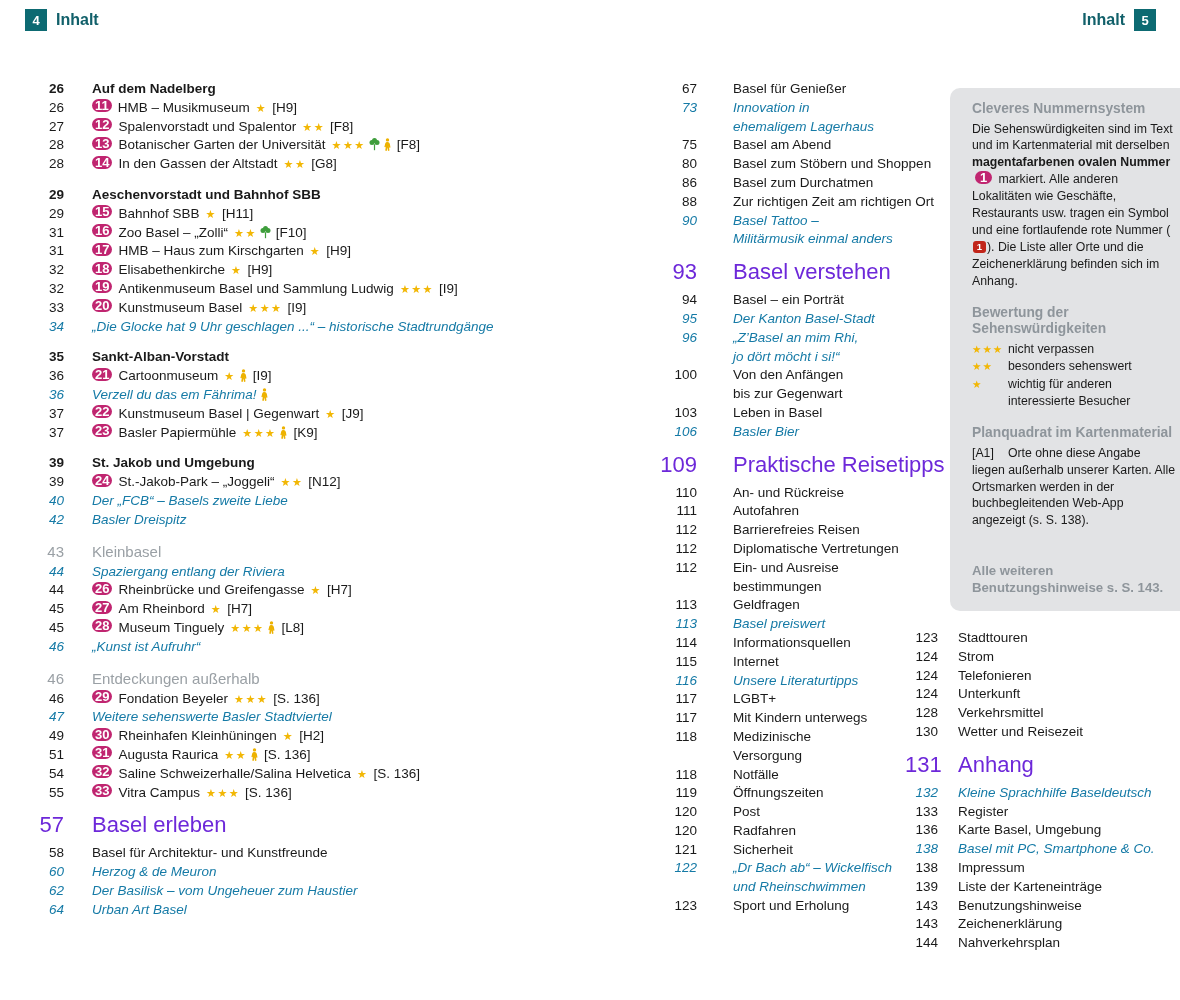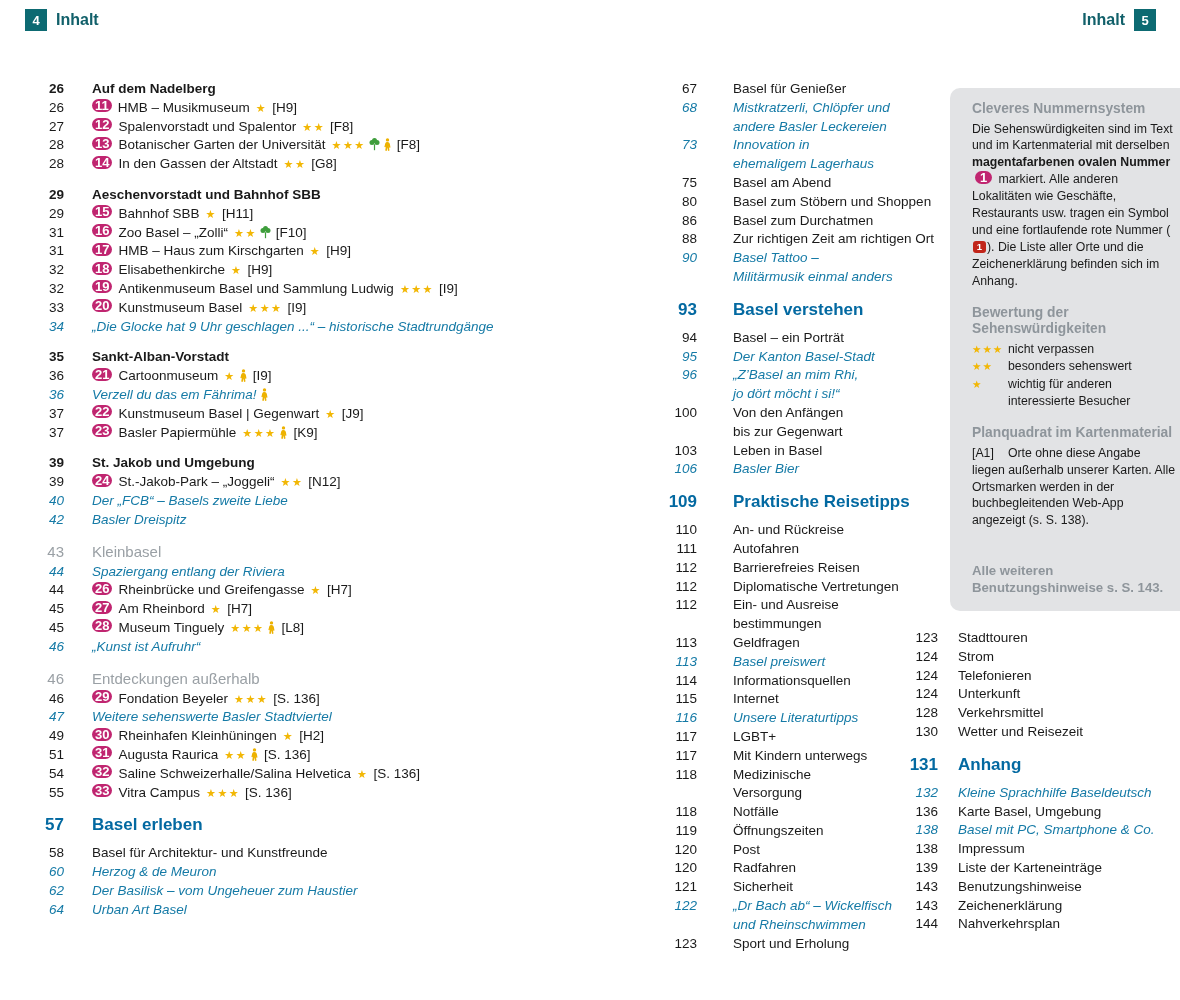--- a/index.html
+++ b/index.html
@@ -23,21 +23,21 @@
   .group{margin-bottom:12px}
   .row{display:flex;font-size:13.5px;line-height:18.8px}
   .pg{flex:none;text-align:right}
   .col1 .pg{width:40px;margin-right:28px}
   .col2 .pg{width:57px;margin-right:36px}
   .col3 .pg{width:33px;margin-right:20px}
   .ct{flex:1;min-width:0}
   .l1,.l2{white-space:nowrap}
   .row.bold{font-weight:bold}
   .row.gray{color:#9aa0a5;font-weight:normal;font-size:15px;line-height:19px;margin:3px 0 2px}
-  .row.chapter{color:#0369a1;font-weight:bold;font-size:17px;line-height:22px;margin:10px 0 8px}
+  .row.chapter{color:#6d28d9;font-weight:normal;font-size:22px;line-height:22px;margin:10px 0 8px}
   .row.italic{font-style:italic;color:#157aa6}
 
   .badge{display:inline-block;background:#c02570;color:#fff;font-style:normal;font-weight:bold;
          font-size:13px;line-height:13px;min-width:17px;padding:0 3px;border-radius:7px;
          text-align:center;vertical-align:1.5px;margin-right:6px}
   .stars{color:#f2b705;font-size:11px;letter-spacing:1.5px;margin-left:6px;font-style:normal}
   .icn{margin-left:3px}
   .icn svg{vertical-align:-2px}
   .ref{margin-left:5px;color:#1a1a1a;font-style:normal}
 
@@ -273,24 +273,20 @@
         </div>
       </div>
     </div>
   <div id="col2" class="col col2">
       <div class="group">
         <div class="row item">
           <span class="pg">67</span>
           <span class="ct"><span class="l1"><span class="tx">Basel für Genießer</span></span></span>
         </div>
         <div class="row italic">
-          <span class="pg">68</span>
-          <span class="ct"><span class="l1"><span class="tx">Mistkratzerli, Chlöpfer und</span></span><div class="l2">andere Basler Leckereien</div></span>
-        </div>
-        <div class="row italic">
           <span class="pg">73</span>
           <span class="ct"><span class="l1"><span class="tx">Innovation in</span></span><div class="l2">ehemaligem Lagerhaus</div></span>
         </div>
         <div class="row item">
           <span class="pg">75</span>
           <span class="ct"><span class="l1"><span class="tx">Basel am Abend</span></span></span>
         </div>
         <div class="row item">
           <span class="pg">80</span>
           <span class="ct"><span class="l1"><span class="tx">Basel zum Stöbern und Shoppen</span></span></span>
@@ -453,20 +449,24 @@
         </div>
       </div>
       <div class="group">
         <div class="row chapter">
           <span class="pg">131</span>
           <span class="ct"><span class="l1"><span class="tx">Anhang</span></span></span>
         </div>
         <div class="row italic">
           <span class="pg">132</span>
           <span class="ct"><span class="l1"><span class="tx">Kleine Sprachhilfe Baseldeutsch</span></span></span>
+        </div>
+        <div class="row item">
+          <span class="pg">133</span>
+          <span class="ct"><span class="l1"><span class="tx">Register</span></span></span>
         </div>
         <div class="row item">
           <span class="pg">136</span>
           <span class="ct"><span class="l1"><span class="tx">Karte Basel, Umgebung</span></span></span>
         </div>
         <div class="row italic">
           <span class="pg">138</span>
           <span class="ct"><span class="l1"><span class="tx">Basel mit PC, Smartphone &amp; Co.</span></span></span>
         </div>
         <div class="row item">

